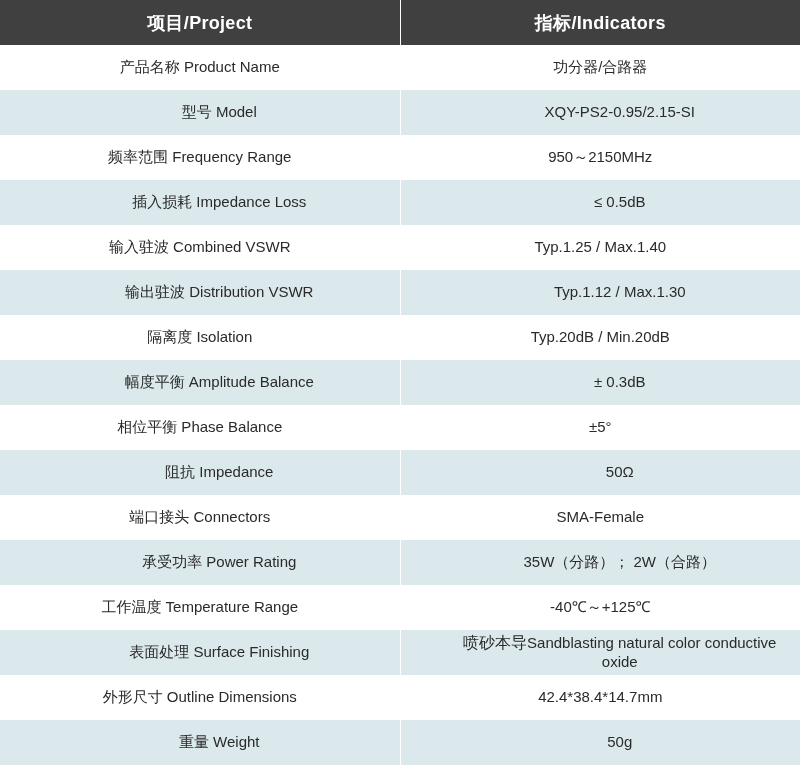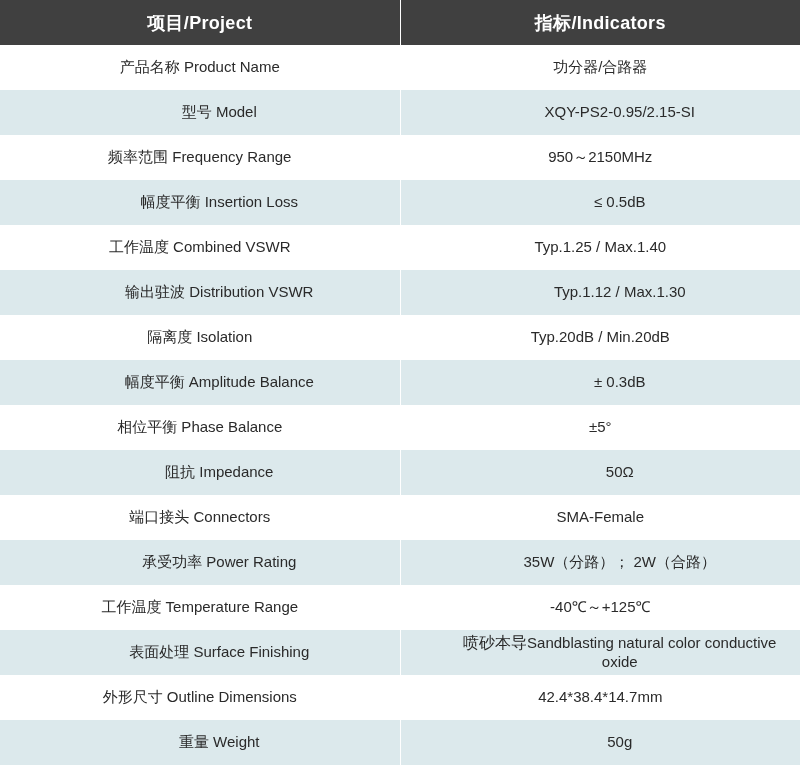--- a/index.html
+++ b/index.html
@@ -71,25 +71,25 @@
     </tr>
     <tr class="row-odd">
       <td>型号 Model</td>
       <td>XQY-PS2-0.95/2.15-SI</td>
     </tr>
     <tr class="row-even">
       <td>频率范围 Frequency Range</td>
       <td>950～2150MHz</td>
     </tr>
     <tr class="row-odd">
-      <td>幅度平衡 Insertion Loss</td>
+      <td>插入损耗 Impedance Loss</td>
       <td>≤ 0.5dB</td>
     </tr>
     <tr class="row-even">
-      <td>工作温度 Combined VSWR</td>
+      <td>输入驻波 Combined VSWR</td>
       <td>Typ.1.25 / Max.1.40</td>
     </tr>
     <tr class="row-odd">
       <td>输出驻波 Distribution VSWR</td>
       <td>Typ.1.12 / Max.1.30</td>
     </tr>
     <tr class="row-even">
       <td>隔离度 Isolation</td>
       <td>Typ.20dB / Min.20dB</td>
     </tr>

